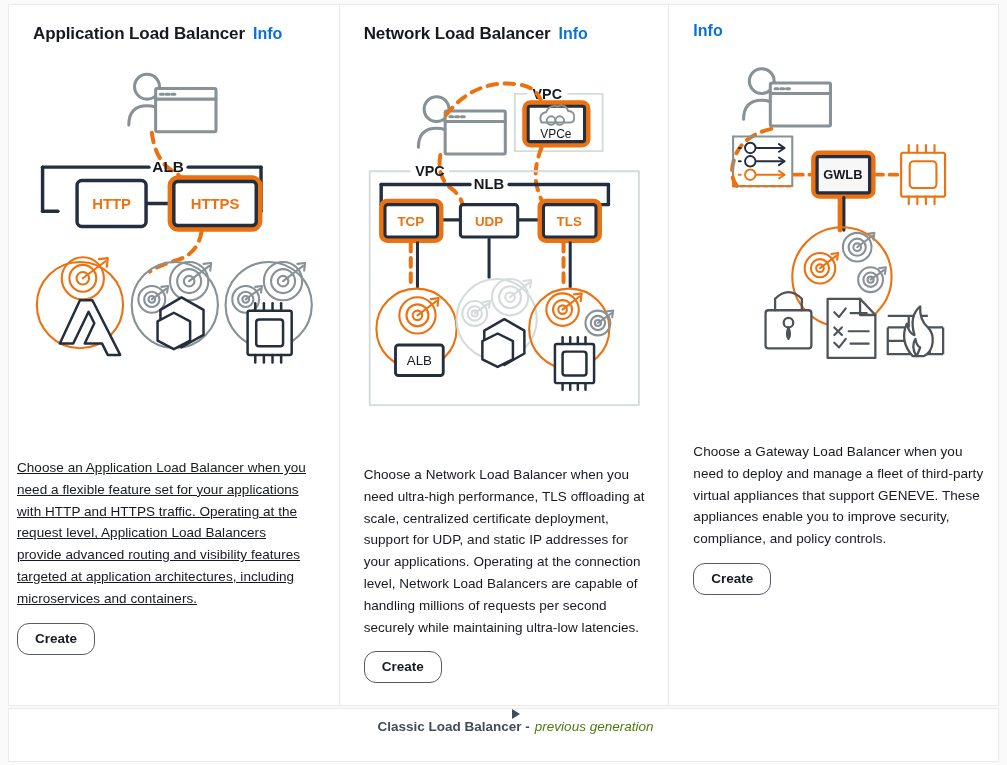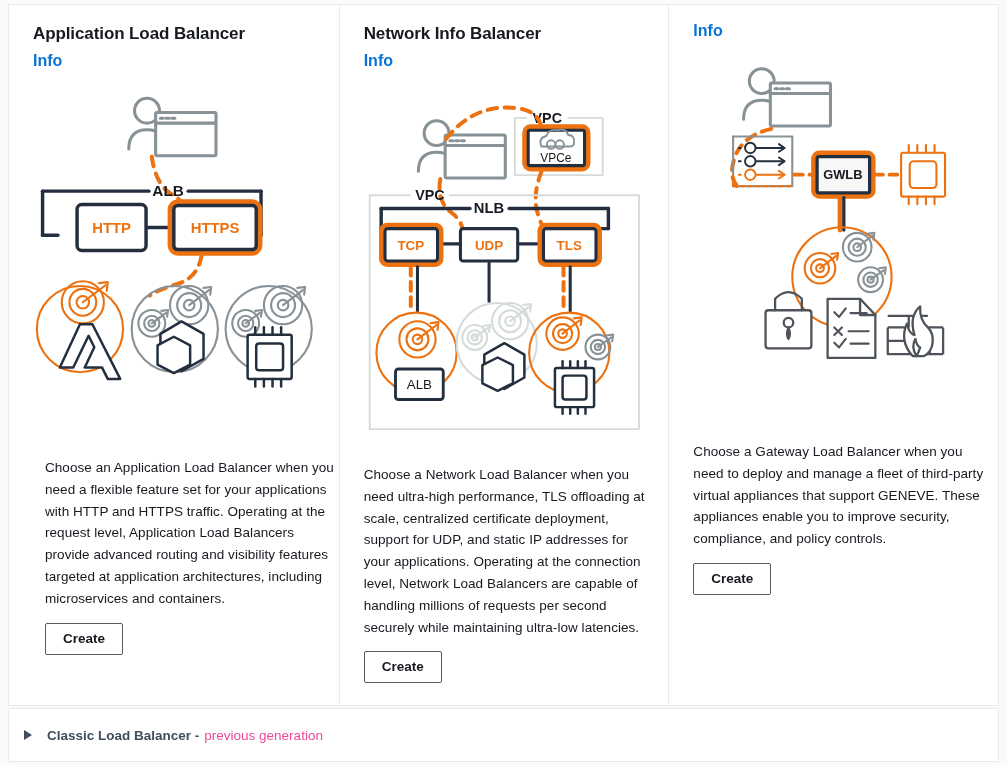--- a/index.html
+++ b/index.html
@@ -20,68 +20,69 @@
     display:flex;
   }
   .card {
     position:relative;
     width:330px; height:100%;
     padding:18px 24px 0 24px;
     background:#ffffff;
   }
   .card + .card { border-left:1px solid #e9ebed; }
 
-  .card-head { display:flex; align-items:baseline; gap:8px; margin:0 0 6px 0;flex-direction:column; }
+  .card-head { display:flex; align-items:baseline; gap:8px; margin:0 0 6px 0; }
   .card-title {
     font-size:17px; font-weight:bold; letter-spacing:-0.1px;
     color:#16191f; line-height:22px;
   }
   .info-link {
     font-size:16px; font-weight:bold; color:#0972d3; cursor:pointer;
     line-height:16px;
   }
 
   .diagram { width:100%; display:block; }
 
   .desc {
     font-size:13.5px; line-height:21.8px; color:#16191f;
     margin:0; letter-spacing:0.05px;
   }
   .create-btn {
     margin-top:13px;
     display:inline-block;
     padding:5px 17px 6px 17px;
     border:1px solid #545b64;
-    border-radius:2px;
+    border-radius:12px;
     background:#ffffff;
     color:#16191f;
     font-size:13.5px; font-weight:bold;
     font-family:"Liberation Sans", sans-serif;
     cursor:pointer;
     line-height:19px;
   }
 
-  .alb-body  { position:absolute; left:36px; top:452px; width:294px; }
+  .alb-body  { position:absolute; left:8px; top:452px; width:294px;text-decoration:underline; }
   .nlb-body  { position:absolute; left:24px; top:459px; width:294px; }
   .gwlb-body { position:absolute; left:24px; top:436px; width:294px; }
 
   .expander {
     position:absolute; left:8px; top:708px; width:991px; height:54px;
     background:#ffffff; border:1px solid #e9ebed;
-    display:flex; align-items:center; padding-left:15px; gap:15px;
+    display:flex; align-items:center; padding-left:24px; gap:0;
     cursor:pointer;
+    flex-direction:column;
   }
   .caret {
     width:0; height:0;
     border-left:8px solid #414d5c;
     border-top:5.5px solid transparent;
     border-bottom:5.5px solid transparent;
   }
   .exp-label { font-size:13.5px; font-weight:bold; color:#414d5c; }
-  .exp-sub   { font-size:13.5px; color:#ec4899; font-weight:normal; }
+  .exp-sub   { font-size:13.5px; font-style:italic; color:#4d7c0f; font-weight:normal; }
   .exp-text { display:flex; gap:5px; align-items:baseline; }
 </style>
 </head>
 <body>
 
 <div class="page">
 
   <div class="cards-section">
 
     <div class="card">
@@ -202,21 +203,21 @@
       </svg>
 
       <div class="alb-body">
         <p class="desc">Choose an Application Load Balancer when you need a flexible feature set for your applications with HTTP and HTTPS traffic. Operating at the request level, Application Load Balancers provide advanced routing and visibility features targeted at application architectures, including microservices and containers.</p>
         <button class="create-btn">Create</button>
       </div>
     </div>
 
     <div class="card">
       <div class="card-head">
-        <span class="card-title">Network Info Balancer</span>
+        <span class="card-title">Network Load Balancer</span>
         <span class="info-link">Info</span>
       </div>
 
       <svg class="diagram" viewBox="0 0 294 375" width="294" height="375" xmlns="http://www.w3.org/2000/svg">
         <g fill="none" stroke-linecap="round" stroke-linejoin="round">
 
           <g>
             <path d="M158 36 L158 96 L250 96 L250 36 L214 36" stroke="#d5dbdb" stroke-width="2"></path>
             <path d="M158 36 L170 36" stroke="#d5dbdb" stroke-width="2"></path>
             <text x="192" y="41" font-family="Liberation Sans, sans-serif" font-size="15" font-weight="bold" fill="#16191f" text-anchor="middle" stroke="none">VPC</text>

